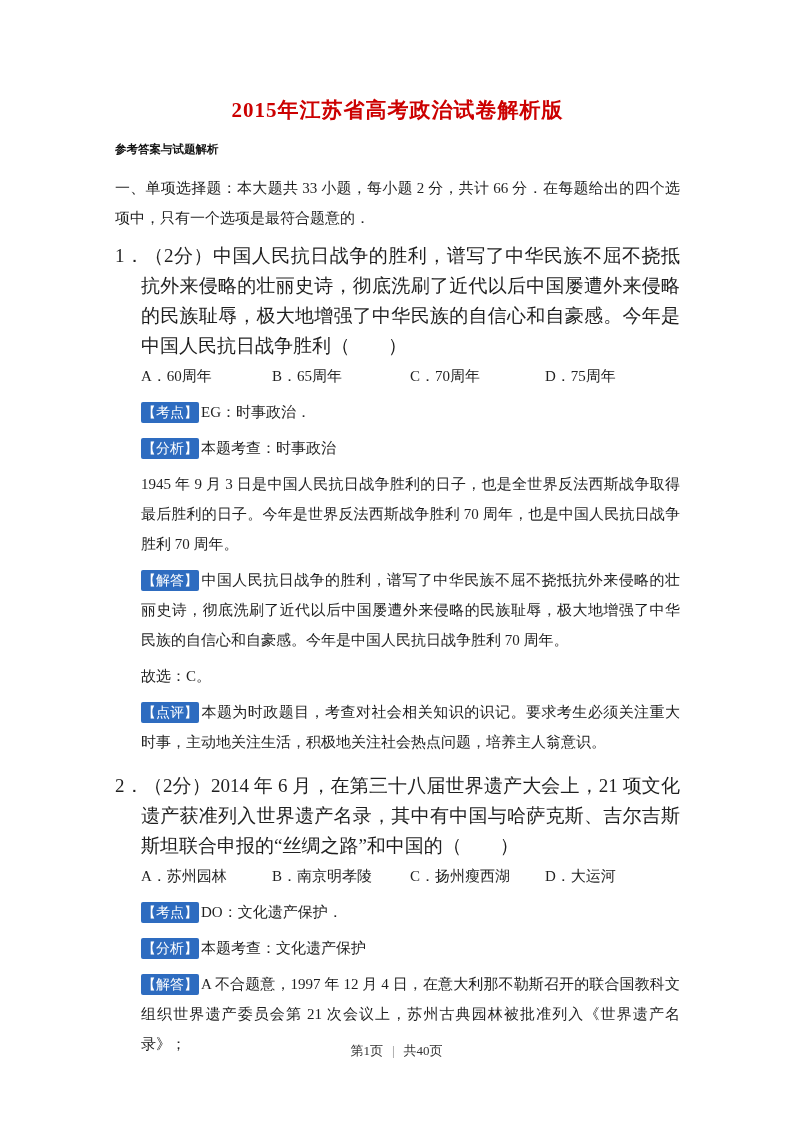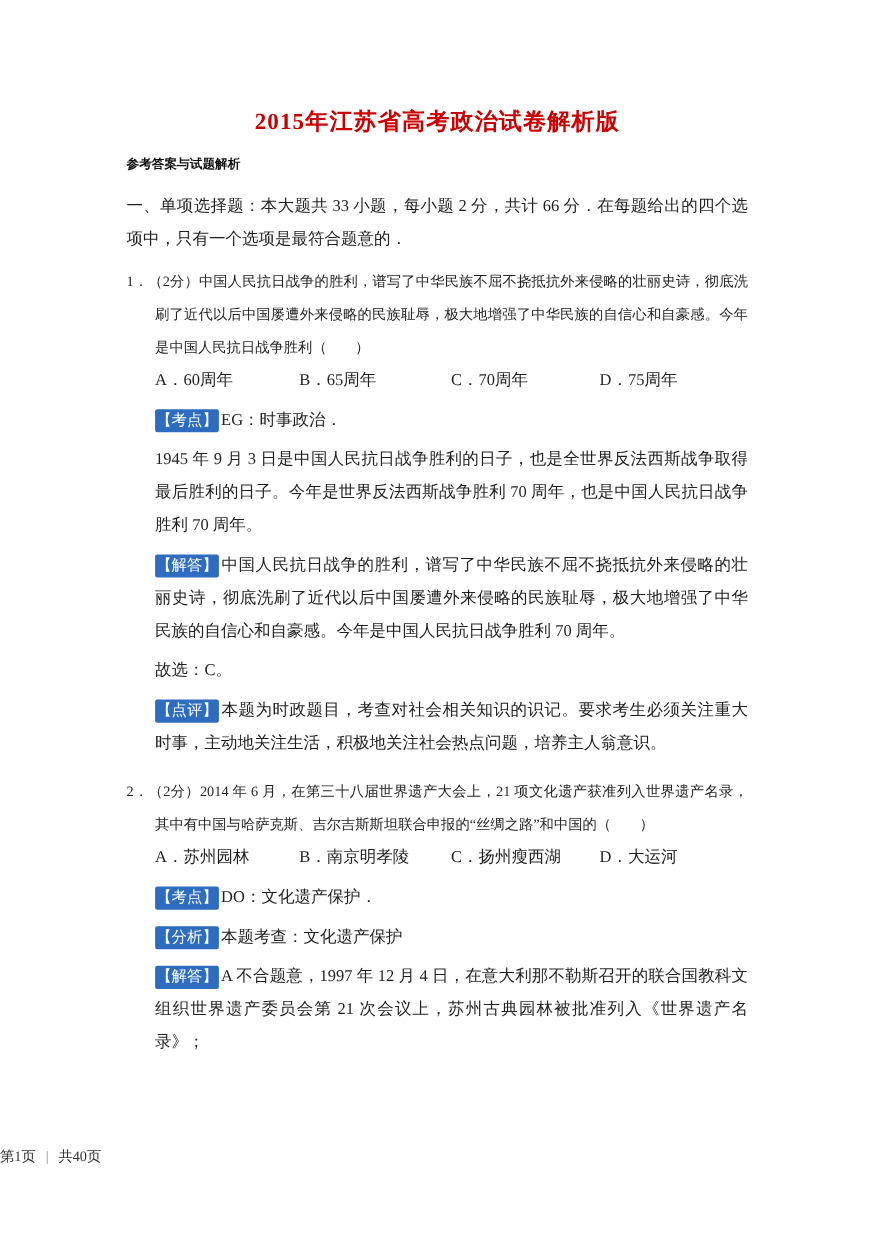--- a/index.html
+++ b/index.html
@@ -36,21 +36,21 @@
   .section-heading {
     font-weight: normal;
     font-size: 15px;
     line-height: 30px;
     text-align: justify;
     margin-bottom: 8px;
   }
   .question { margin-top: 6px; }
   .question + .question { margin-top: 14px; }
   p.stem {
-    font-size: 13px;
+    font-size: 19px;
     line-height: 30px;
     text-align: justify;
     padding-left: 26px;
     text-indent: -26px;
     margin: 0 0;
   }
   .options {
     display: grid;
     grid-template-columns: 131px 138px 135px 1fr;
     margin-left: 26px;
@@ -75,20 +75,21 @@
     padding: 0 1px;
     margin-right: 2px;
     vertical-align: baseline;
     cursor: pointer;
   }
   .footer {
     position: absolute;
     left: 0; right: 0;
     top: 1042px;
     display: flex;
+    justify-content: center;
     align-items: center;
     gap: 9px;
     font-size: 13px;
     color: #333;
   }
   .footer .sep { color: #888; }
 </style>
 </head>
 <body>
 
@@ -100,20 +101,21 @@
     <div>
         <div class="question">
           <p class="stem">1．（2分）中国人民抗日战争的胜利，谱写了中华民族不屈不挠抵抗外来侵略的壮丽史诗，彻底洗刷了近代以后中国屡遭外来侵略的民族耻辱，极大地增强了中华民族的自信心和自豪感。今年是中国人民抗日战争胜利（　　）</p>
           <div class="options">
             <span class="option">A．60周年</span>
             <span class="option">B．65周年</span>
             <span class="option">C．70周年</span>
             <span class="option">D．75周年</span>
           </div>
           <p class="block"><span class="chip">【考点】</span><span>EG：时事政治．</span></p>
+          <p class="block"><span class="chip">【分析】</span><span>本题考查：时事政治</span></p>
           <p class="block"><span>1945 年 9 月 3 日是中国人民抗日战争胜利的日子，也是全世界反法西斯战争取得最后胜利的日子。今年是世界反法西斯战争胜利 70 周年，也是中国人民抗日战争胜利 70 周年。</span></p>
           <p class="block"><span class="chip">【解答】</span><span>中国人民抗日战争的胜利，谱写了中华民族不屈不挠抵抗外来侵略的壮丽史诗，彻底洗刷了近代以后中国屡遭外来侵略的民族耻辱，极大地增强了中华民族的自信心和自豪感。今年是中国人民抗日战争胜利 70 周年。</span></p>
           <p class="block"><span>故选：C。</span></p>
           <p class="block"><span class="chip">【点评】</span><span>本题为时政题目，考查对社会相关知识的识记。要求考生必须关注重大时事，主动地关注生活，积极地关注社会热点问题，培养主人翁意识。</span></p>
         </div>
         <div class="question">
           <p class="stem">2．（2分）2014 年 6 月，在第三十八届世界遗产大会上，21 项文化遗产获准列入世界遗产名录，其中有中国与哈萨克斯、吉尔吉斯斯坦联合申报的“丝绸之路”和中国的（　　）</p>
           <div class="options">
             <span class="option">A．苏州园林</span>
             <span class="option">B．南京明孝陵</span>

